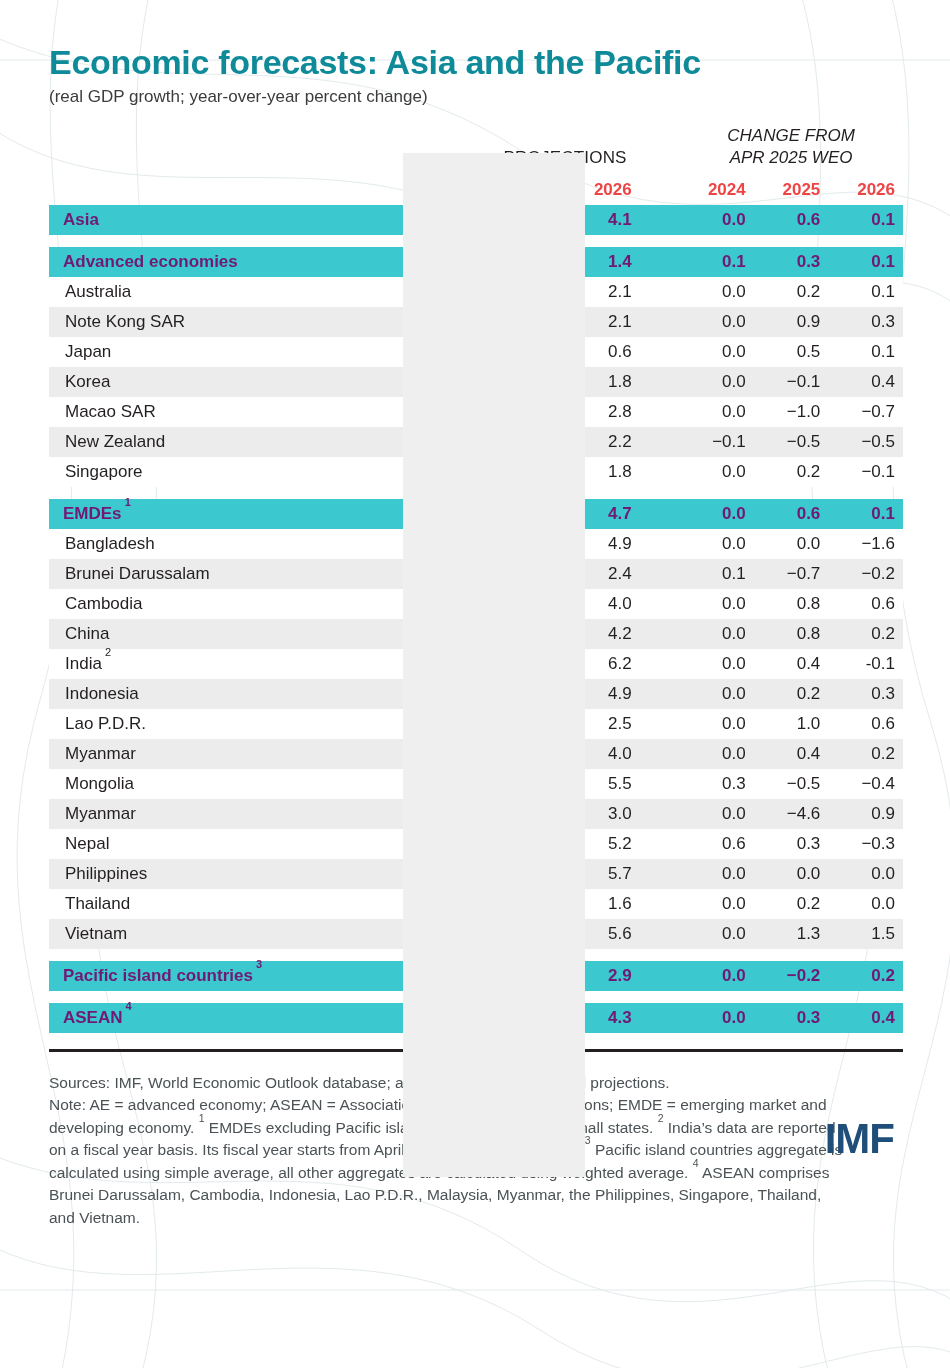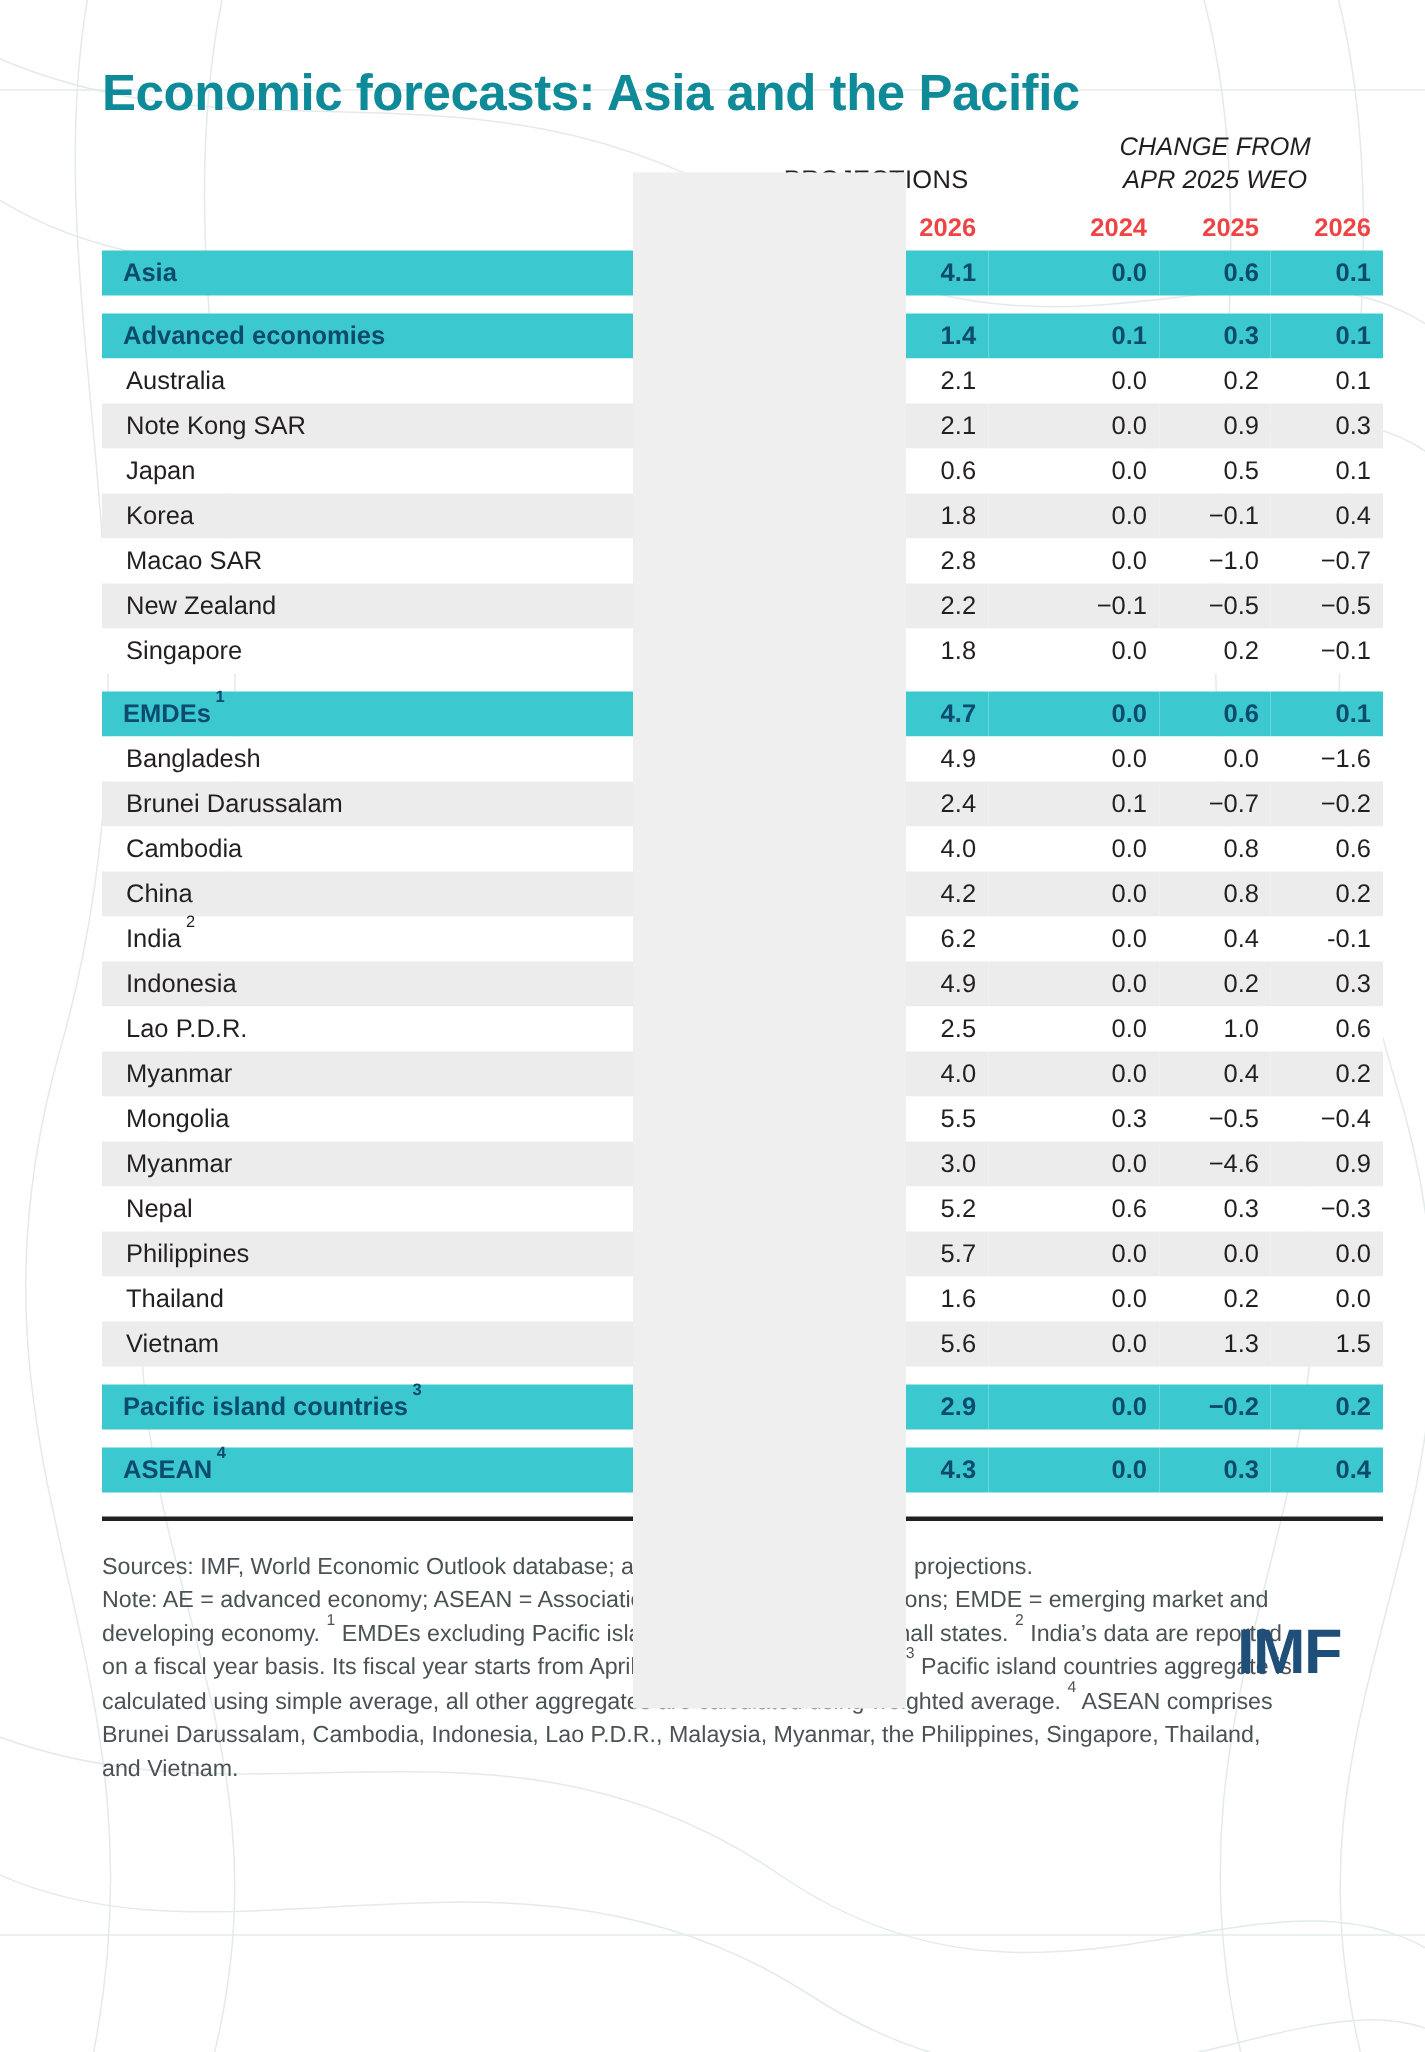--- a/index.html
+++ b/index.html
@@ -18,21 +18,21 @@
   .bg-mesh {
     position: absolute;
     inset: 0;
     pointer-events: none;
     z-index: 0;
   }
 
   .page {
     position: relative;
     z-index: 1;
-    padding: 44px 48px 0 68px;
+    padding: 44px 48px 0 49px;
   }
 
   h1.title {
     font-size: 34px;
     line-height: 1.1;
     font-weight: bold;
     color: #0e8a99;
     margin: 0 0 6px 0;
     letter-spacing: -0.3px;
   }
@@ -102,21 +102,21 @@
   }
   td.v {
     text-align: right;
     padding-right: 8px;
     font-variant-numeric: tabular-nums;
   }
   td.gap { background: transparent; }
 
   tr.hdr td {
     background: #3cc8cf;
-    color: #0c4a6e;
+    color: #701a75;
     font-weight: bold;
   }
   tr.hdr td.nm { padding-left: 14px; }
   tr.shade td { background: #ececec; }
   tr.plain td { background: #ffffff; }
   tr.spacer td { height: 12px; background: transparent; }
 
   sup { font-size: 11px; line-height: 0; position: relative; top: -6px; }
 
   .rule {
@@ -158,20 +158,21 @@
     <path d="M60 -10 C 20 200, 120 420, 40 700 S 120 1100, 60 1380"></path>
     <path d="M150 -10 C 100 220, 210 430, 120 720 S 210 1120, 140 1380"></path>
     <path d="M800 -10 C 860 200, 760 420, 850 700 S 760 1100, 830 1380"></path>
     <path d="M890 -10 C 950 220, 840 430, 930 720 S 840 1120, 910 1380"></path>
     <path d="M-20 60 L 980 60 M-20 1290 L 980 1290"></path>
   </g>
 </svg>
 
 <div class="page">
   <h1 class="title">Economic forecasts: Asia and the Pacific</h1>
+  <div class="subtitle">(real GDP growth; year-over-year percent change)</div>
 
   <div style="position:relative;">
     <div class="proj-band" style="left:354px; top:28px; width:182px; height:1024px;"></div>
 
     <table class="fc">
       <colgroup>
         <col class="c-name">
           <col class="c-p">
           <col class="c-p">
           <col class="c-p">

